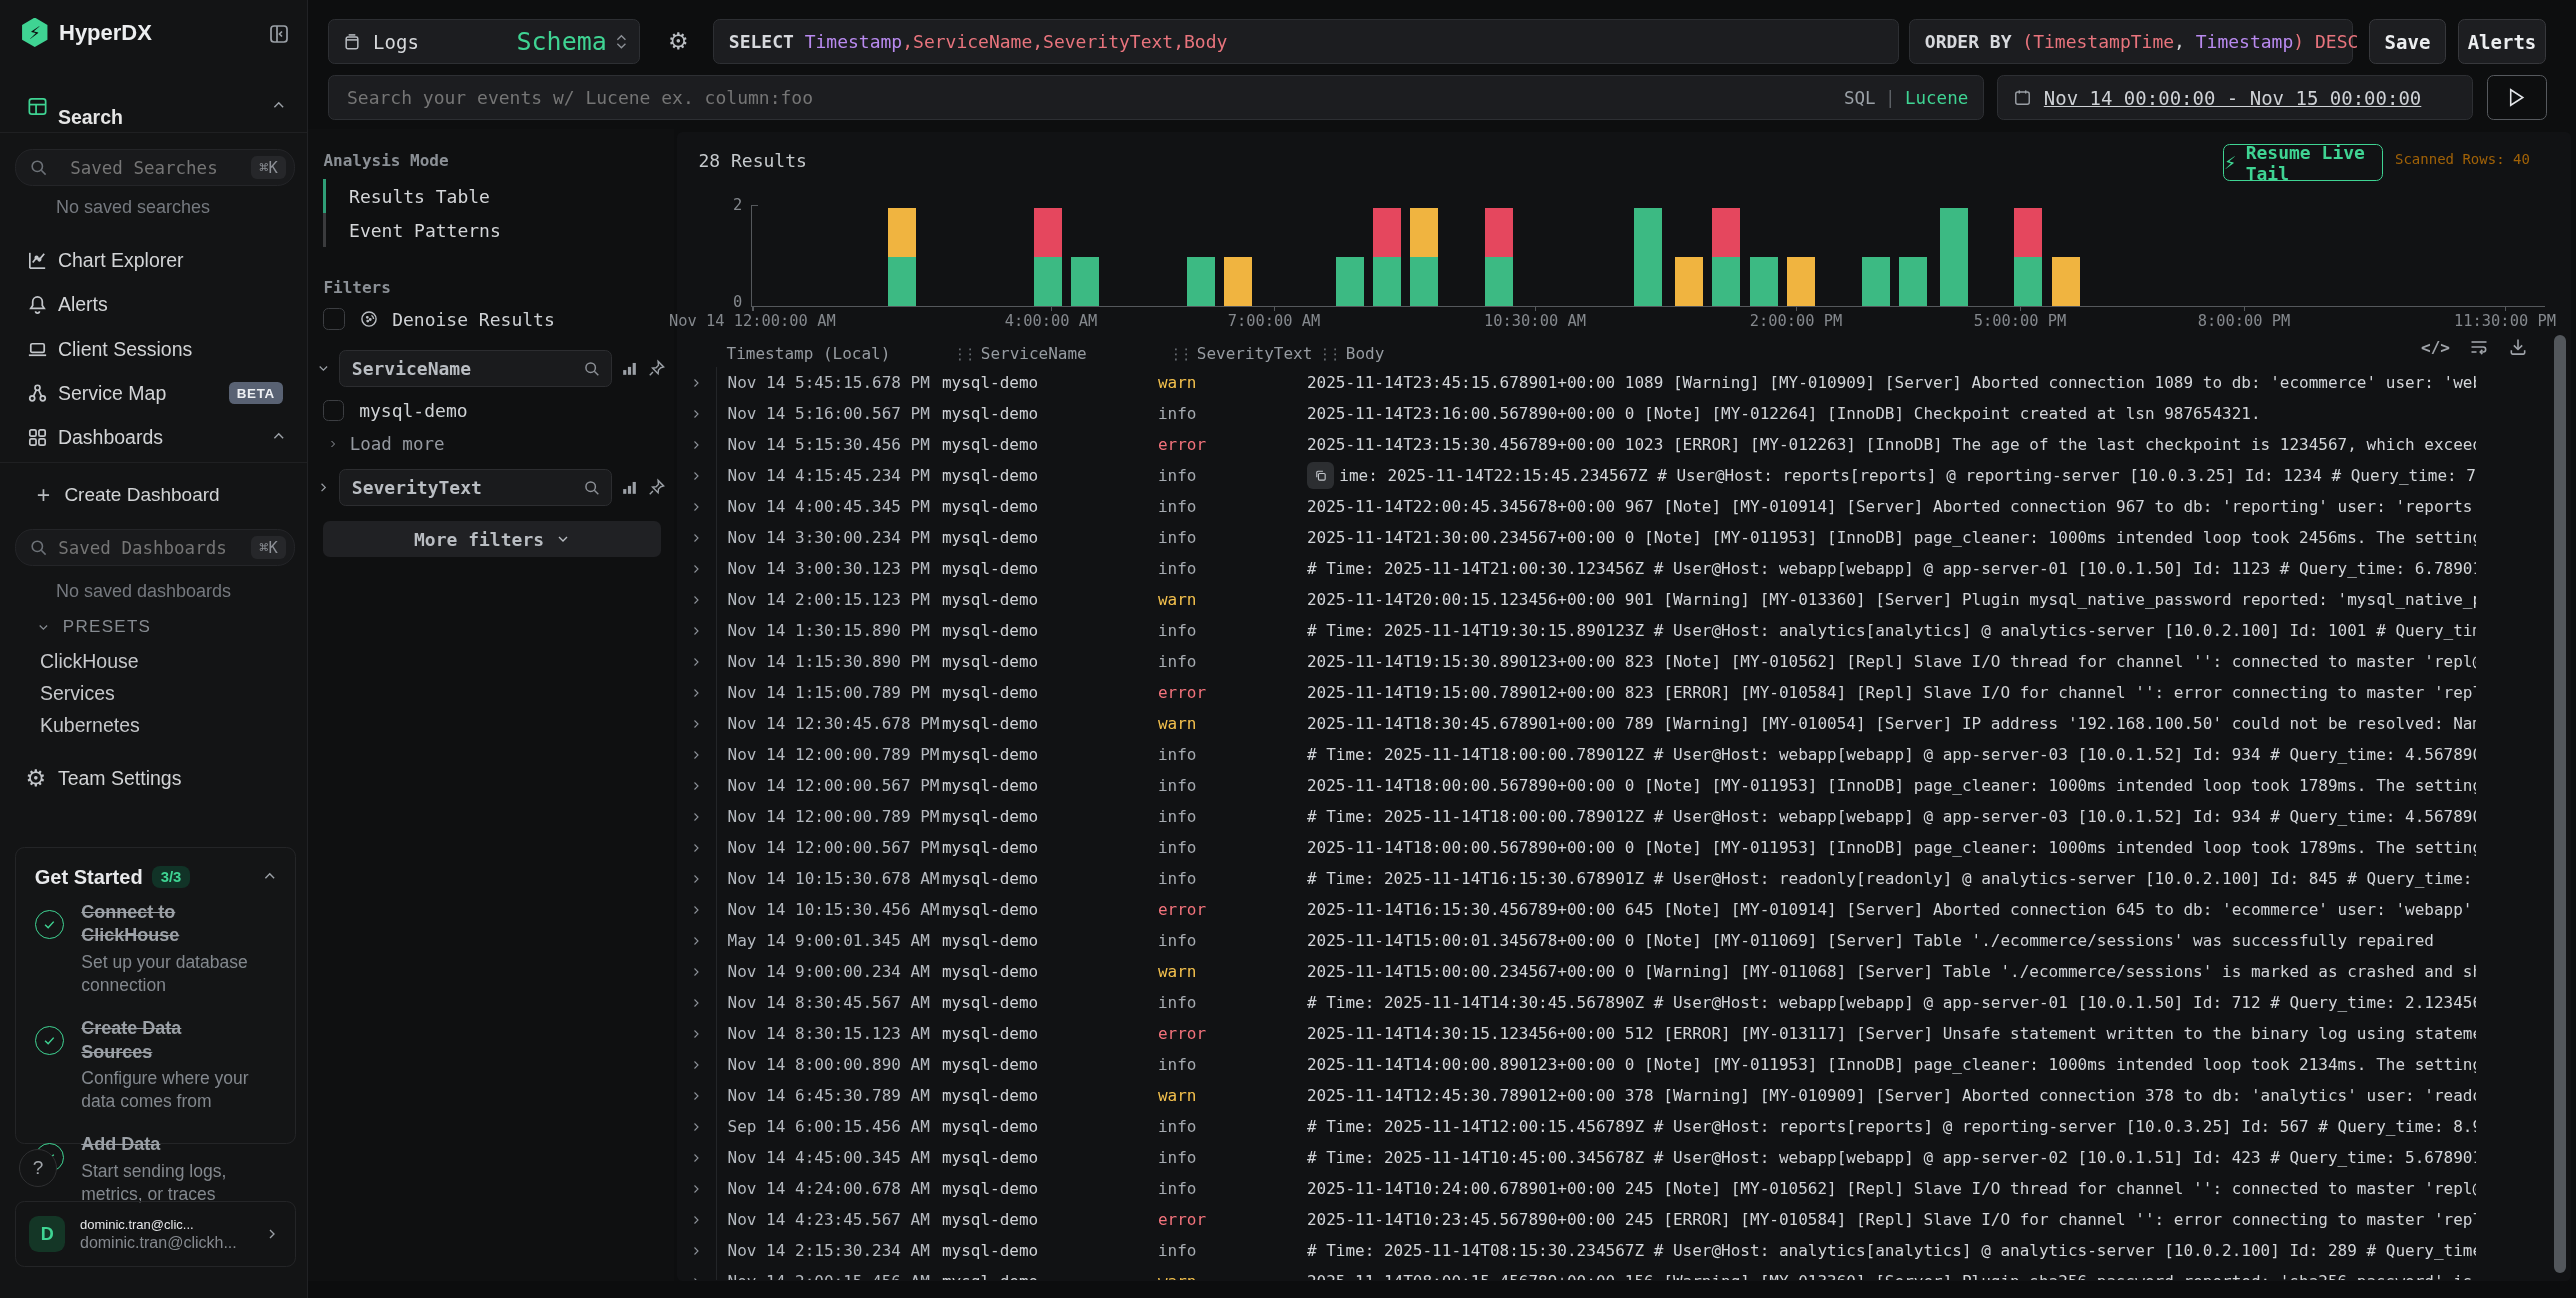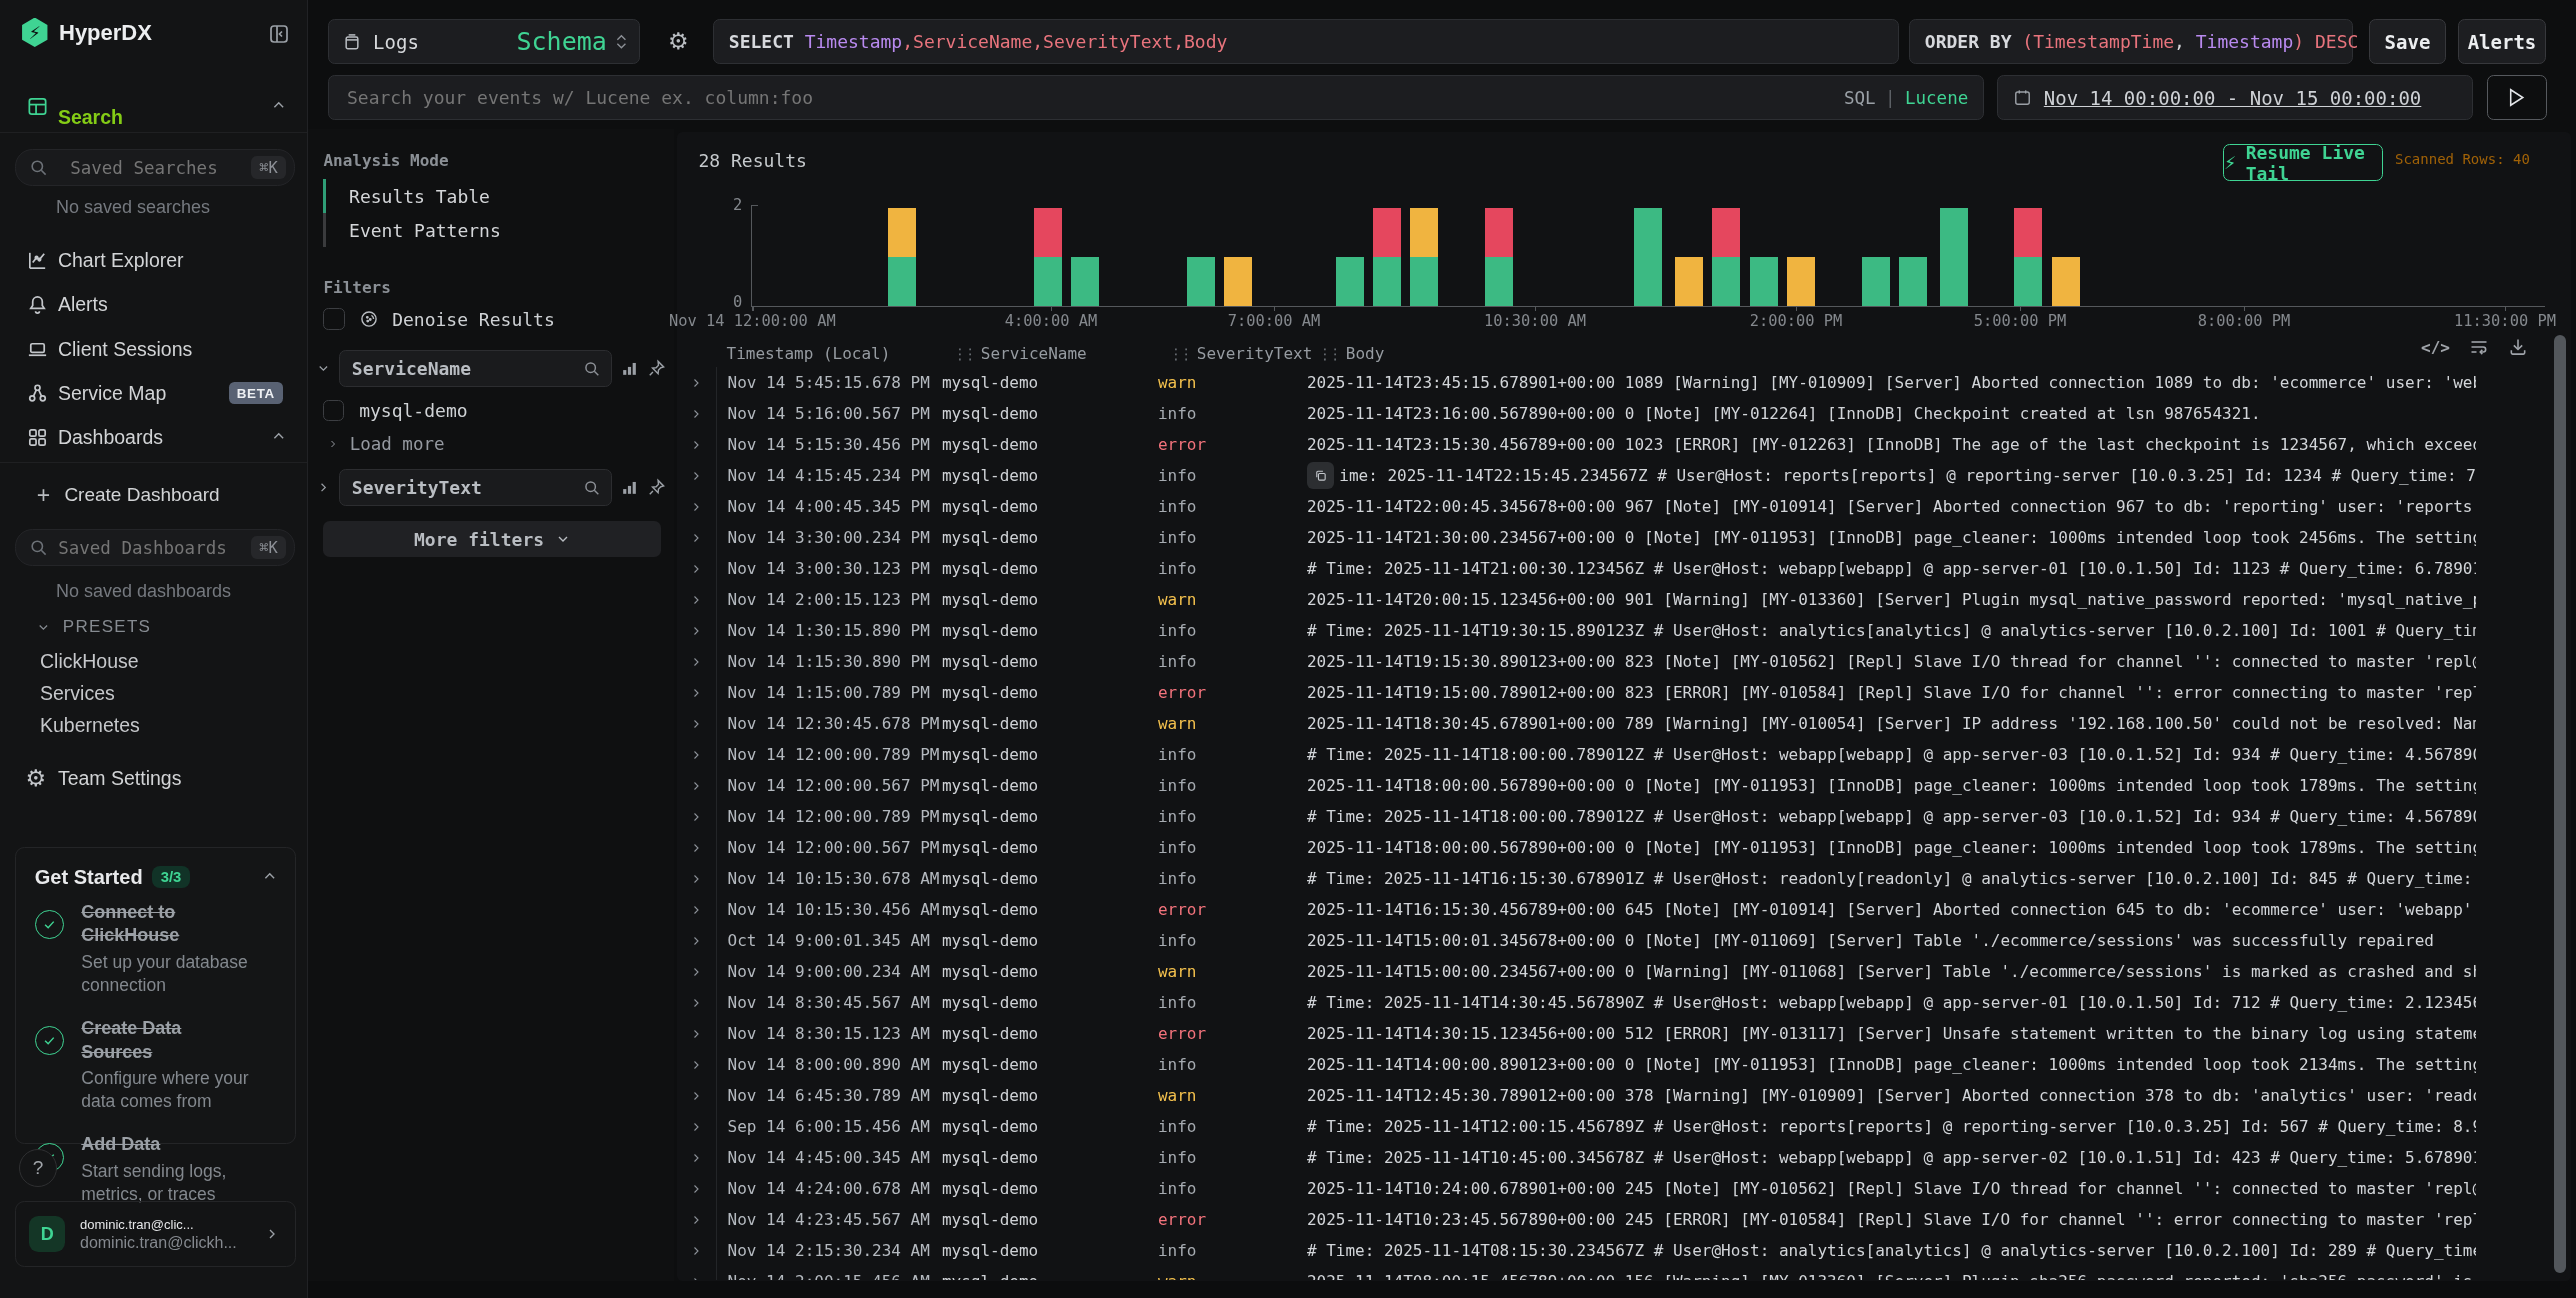--- a/index.html
+++ b/index.html
@@ -115,21 +115,21 @@
     </div>
 
     <div class="nav-item sans" style="top:85px;">
       <span class="nicon" style="color:#3fd493;">
         <svg width="23" height="23" viewBox="0 0 24 24" fill="none" stroke="currentColor" stroke-width="1.8">
             <rect x="3.5" y="4" width="17" height="16" rx="2.5"></rect>
             <line x1="3.5" y1="10" x2="20.5" y2="10"></line>
             <line x1="10.5" y1="10" x2="10.5" y2="20"></line>
           </svg>
       </span>
-      <span class="nlabel" style="color:#84cc16;font-weight:bold;margin-top:23px;">Search</span>
+      <span class="nlabel" style="color:#e5e5e5;font-weight:bold;margin-top:23px;">Search</span>
       <span style="margin-left:auto;margin-right:20px;color:#9ba0a6;">
         <svg width="17.5" height="17.5" viewBox="0 0 24 24" fill="none" stroke="currentColor" stroke-width="2">
             <polyline points="6,14 12,8 18,14"></polyline>
           </svg>
       </span>
     </div>
     <div class="sdivider" style="top:132px;"></div>
 
     <div class="pill" style="top:149px;gap:12px;">
       <span style="margin:0 8px 0 13.4px;color:#6c7177;">
@@ -875,21 +875,21 @@
 
       <span class="btxt">2025-11-14T16:15:30.456789+00:00 645 [Note] [MY-010914] [Server] Aborted connection 645 to db: 'ecommerce' user: 'webapp' host…</span>
     </div>
   </div>
         <div class="trow tgrid">
     <div class="c-exp">
       <svg width="12" height="12" viewBox="0 0 24 24" fill="none" stroke="currentColor" stroke-width="2.2">
               <polyline points="9,5 16,12 9,19"></polyline>
             </svg>
     </div>
-    <div class="c-ts">Oct 14 9:00:01.345 AM</div>
+    <div class="c-ts">May 14 9:00:01.345 AM</div>
     <div class="c-svc">mysql-demo</div>
     <div class="c-sev sev-info">info</div>
     <div class="c-body">
 
       <span class="btxt">2025-11-14T15:00:01.345678+00:00 0 [Note] [MY-011069] [Server] Table './ecommerce/sessions' was successfully repaired</span>
     </div>
   </div>
         <div class="trow tgrid">
     <div class="c-exp">
       <svg width="12" height="12" viewBox="0 0 24 24" fill="none" stroke="currentColor" stroke-width="2.2">

